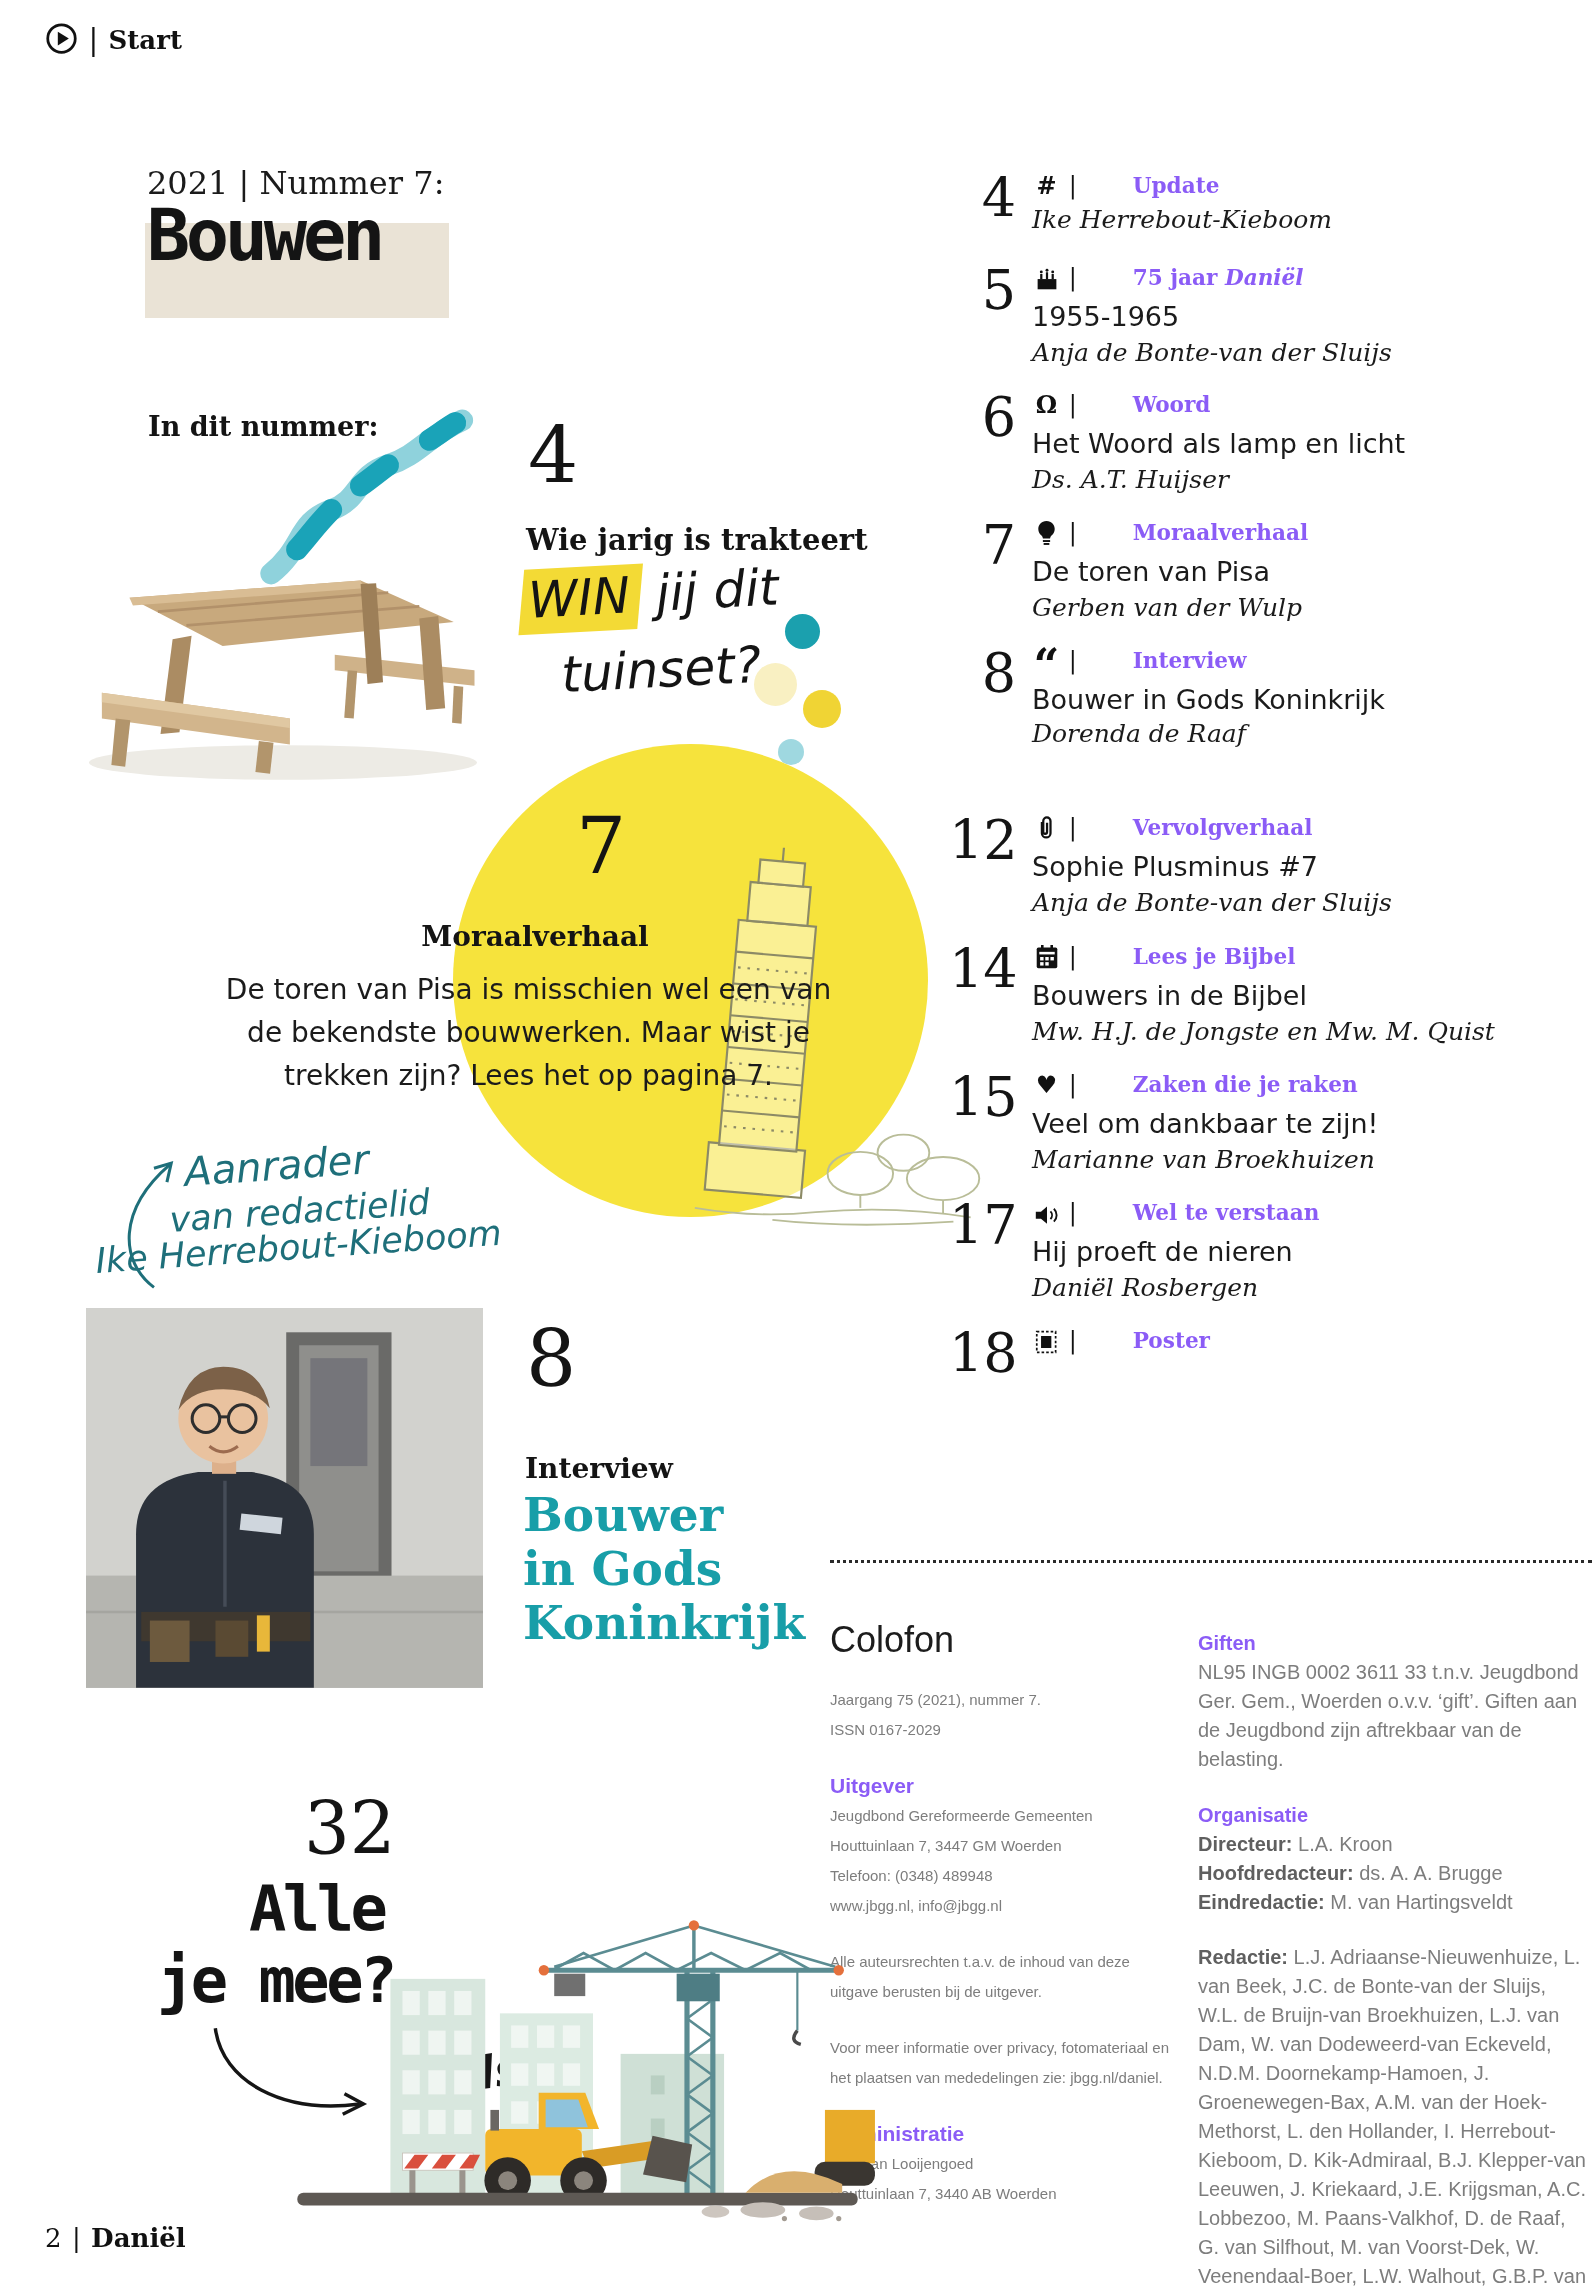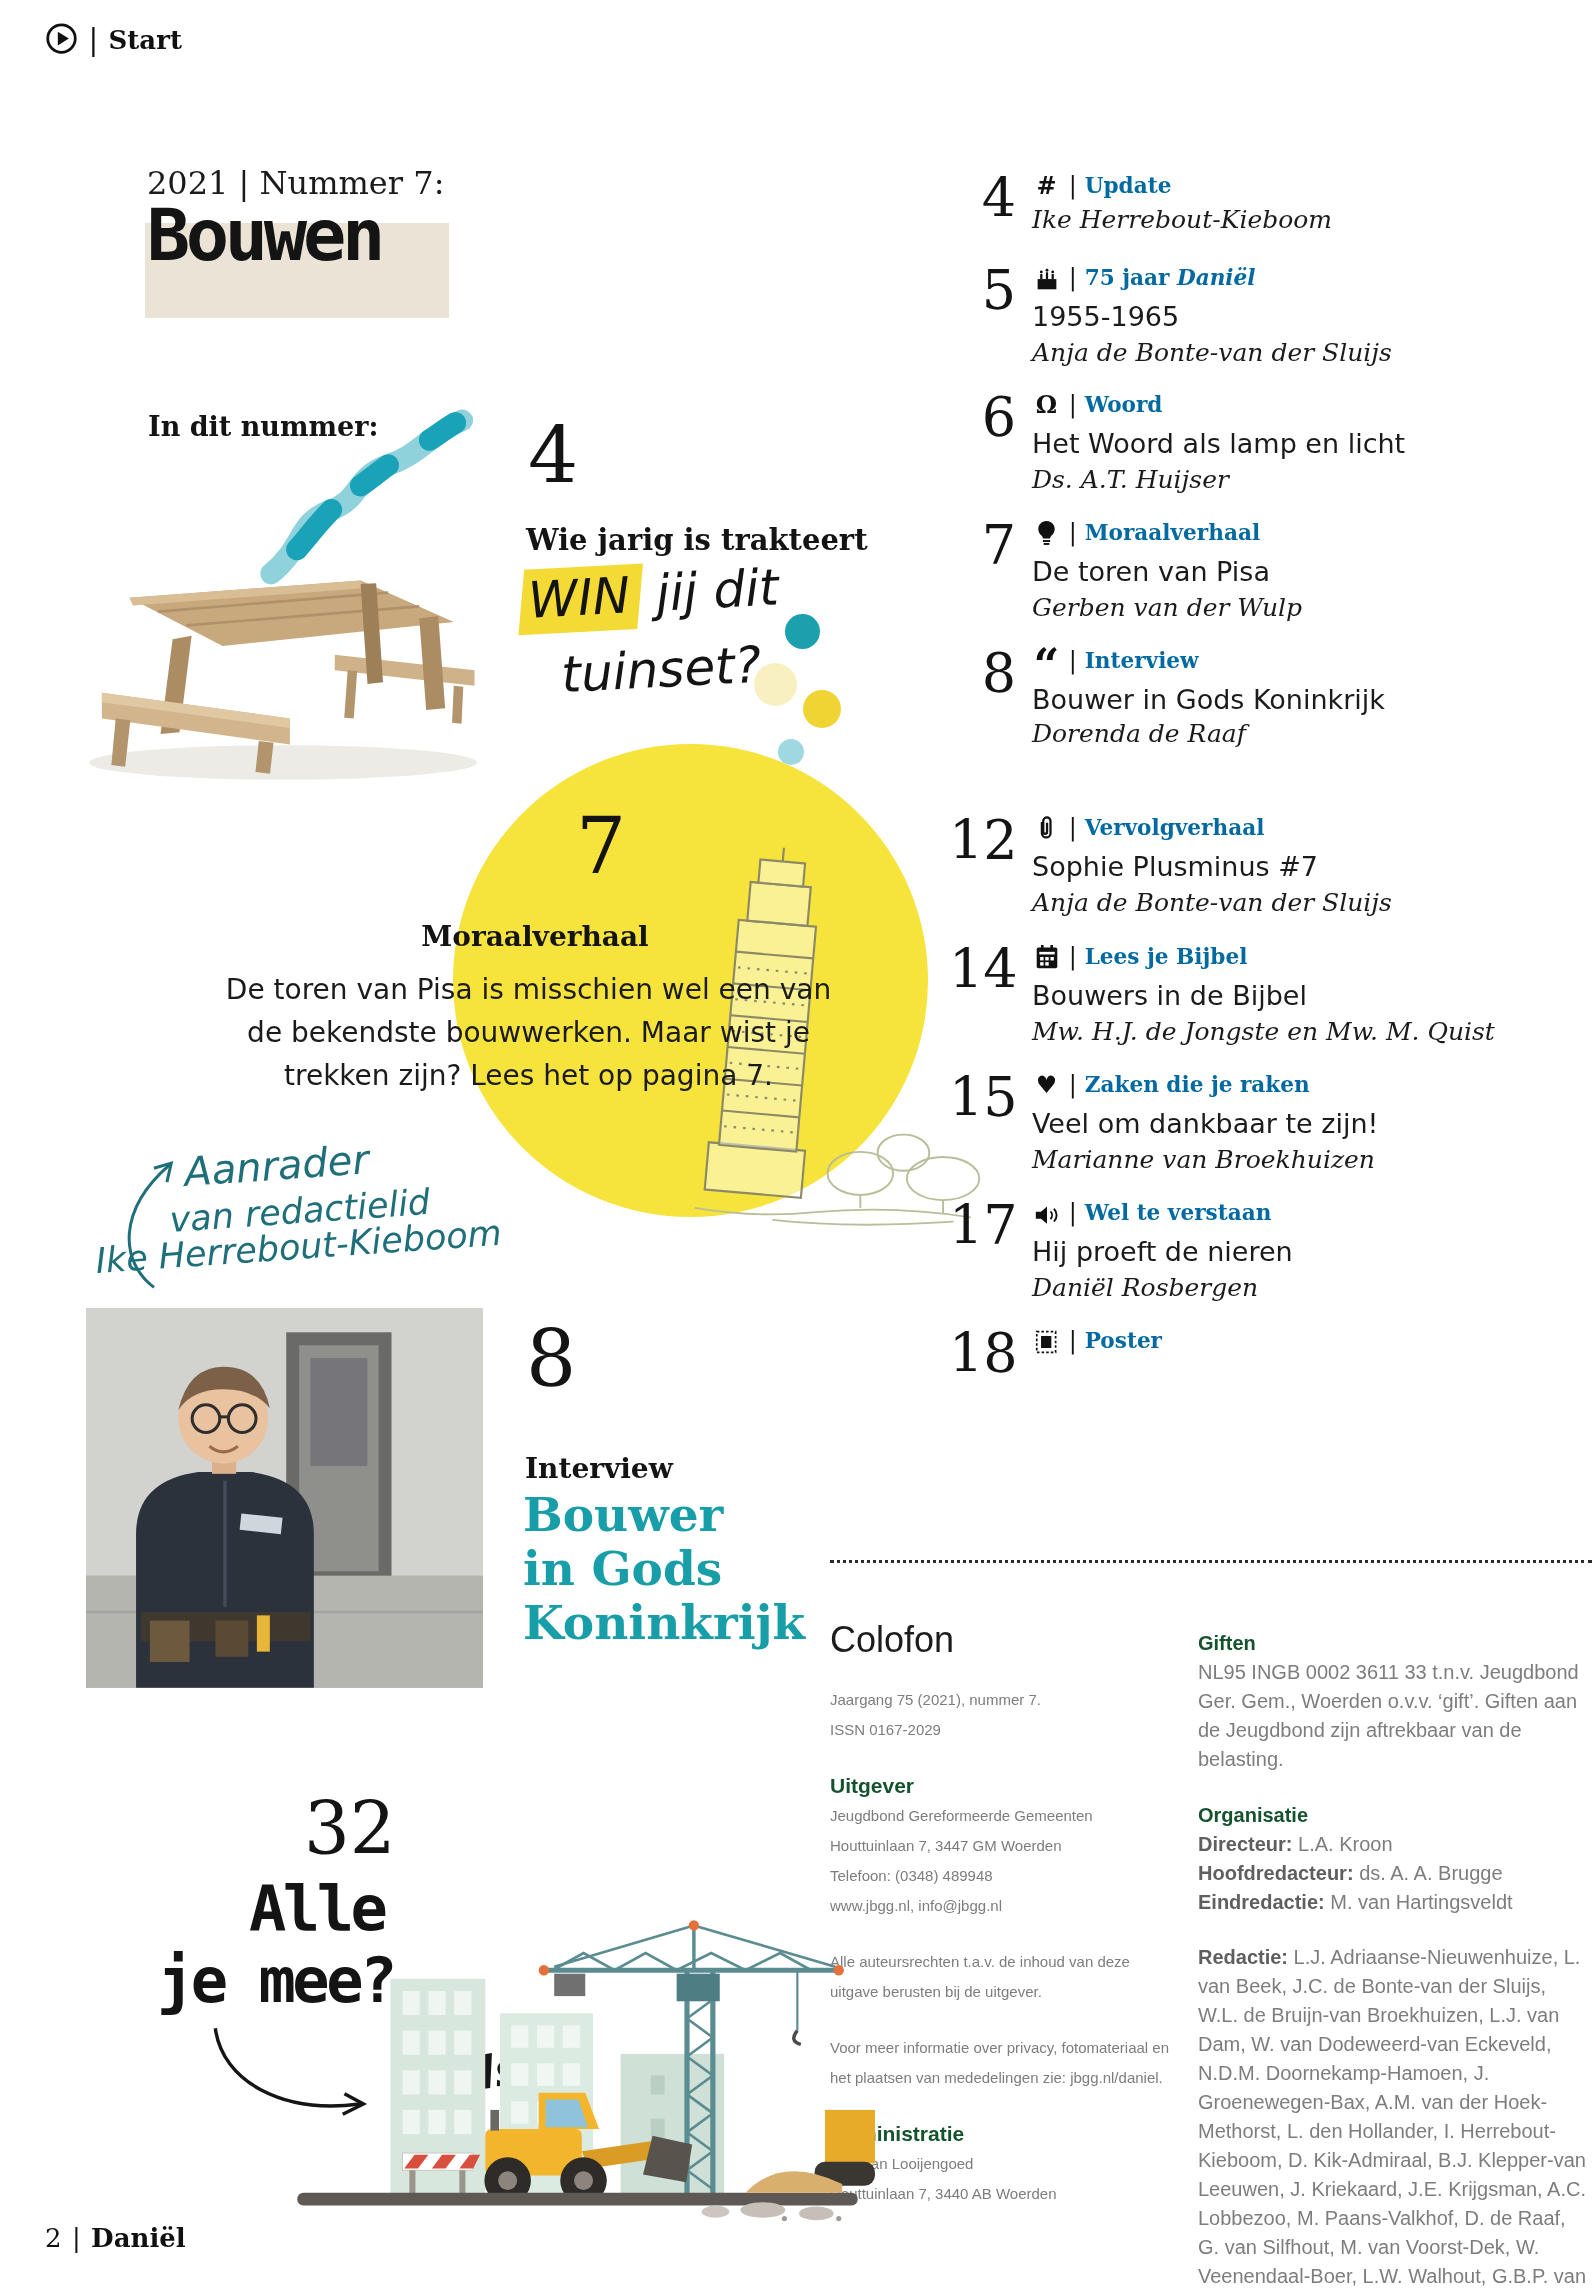--- a/index.html
+++ b/index.html
@@ -40,37 +40,37 @@
   
   .dot{position:absolute;border-radius:50%;}
 
   
   .dotted-sep{width:762px;border-top:3.5px dotted #2a2a2a;height:0;}
 
   
   .colofon{font-family:"Liberation Sans",sans-serif;}
   .col-h{font-size:36px;color:#1c1c1c;margin:0 0 24px 0;font-weight:400;}
   .col-line{font-size:15px;line-height:30px;color:#7d7d7d;}
-  .col-label{font-size:21px;line-height:30px;color:#14532d;font-weight:700;margin-top:26px;}
+  .col-label{font-size:21px;line-height:30px;color:#8b5cf6;font-weight:700;margin-top:26px;}
   .col-par{margin-top:26px;}
   .col-line b{color:#5f5f5f;font-weight:700;}
   .colofon-right .col-line{font-size:20px;line-height:29px;}
   .colofon-right .col-label{font-size:20px;}
 
   
   .toc-row{position:absolute;left:949px;width:643px;}
   .toc-num{position:absolute;left:0;top:1.7px;width:67px;text-align:right;
            font:400 54px/0.95 "DejaVu Serif",serif;color:#141414;}
   .toc-body{margin-left:83px;}
   .toc-cat{display:flex;align-items:center;gap:7.8px;}
   .ticon{display:inline-flex;justify-content:center;align-items:flex-end;width:29px;height:28px;
          font-family:"DejaVu Serif",serif;font-weight:700;font-size:24px;line-height:26px;color:#111;}
   .ticon.q{font-size:45px;line-height:40px;align-items:flex-start;}
   .toc-sep{font:300 24px "DejaVu Serif",serif;color:#111;}
-  .toc-cat-label{font:700 21.6px "DejaVu Serif",serif;color:#0369a1;white-space:nowrap;}
+  .toc-cat-label{font:700 21.6px "DejaVu Serif",serif;color:#8b5cf6;white-space:nowrap;margin-left:48px;}
   .toc-cat-label em{font-style:italic;}
   .toc-title{margin-top:10.4px;font:400 27px "DejaVu Sans",sans-serif;color:#1b1b1b;}
   .toc-author{margin-top:6px;font:italic 400 25px "DejaVu Serif",serif;color:#1b1b1b;}
 </style>
 </head>
 <body>
 
 <div class="canvas">
 
   <div class="abs start" style="left:45px;top:22.4px;">

